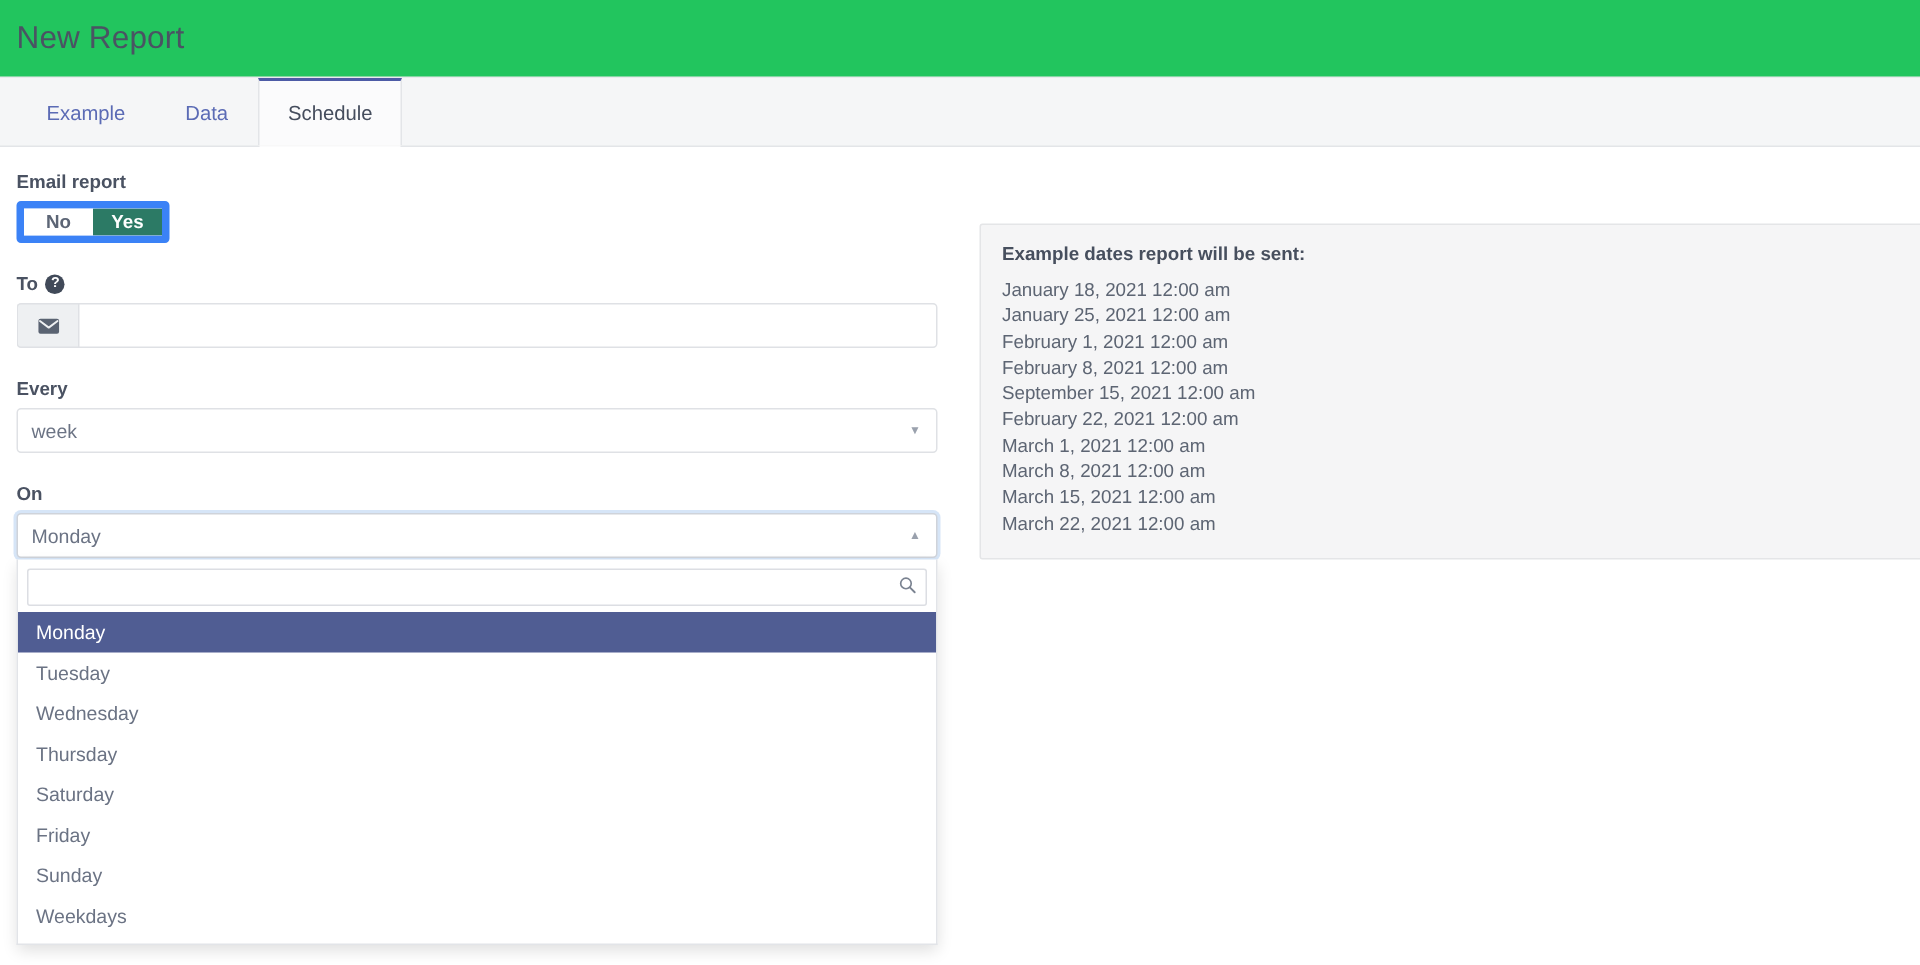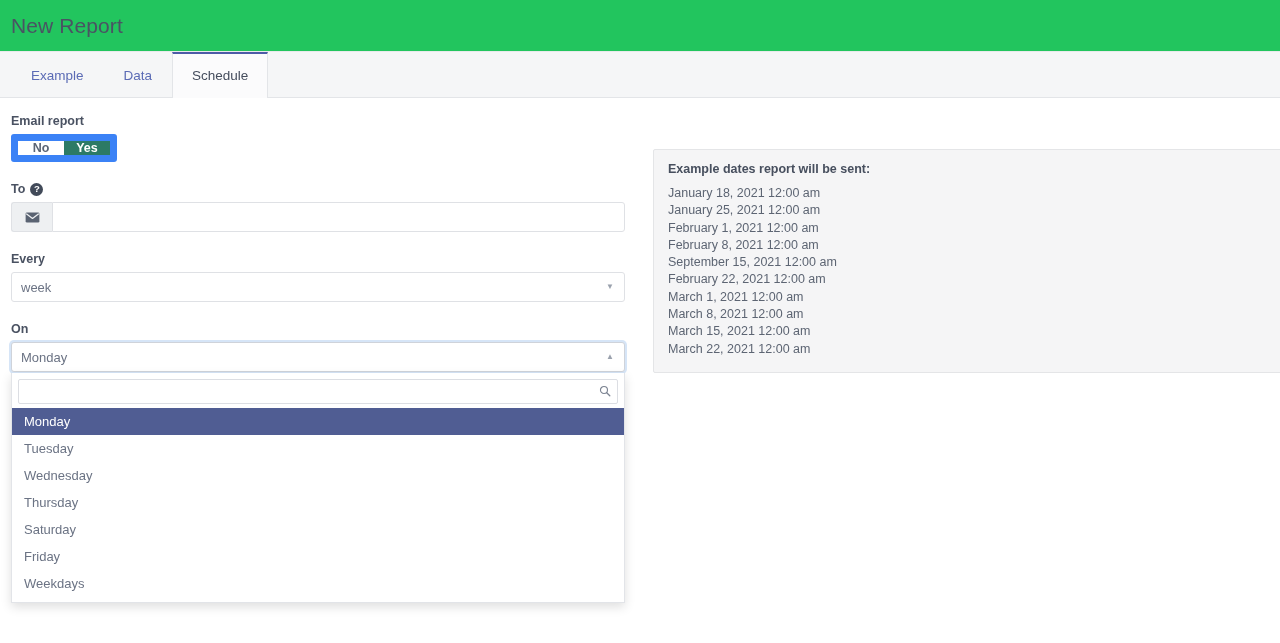--- a/index.html
+++ b/index.html
@@ -94,21 +94,21 @@
     font-weight: bold;
     line-height: 1;
     cursor: pointer;
   }
 
   
   .toggle {
     display: inline-flex;
     border-radius: 3px;
     overflow: hidden;
-    border: 7px solid #3b82f6;
+    border: 5px solid #3b82f6;
     height: 28px;
     margin-bottom: 20px;
   }
   .toggle-btn {
     min-width: 46px;
     display: flex;
     align-items: center;
     justify-content: center;
     font-size: 12.5px;
     font-weight: bold;
@@ -322,20 +322,21 @@
             </span>
           </div>
         </div>
         <div class="dd-list">
           <div class="dd-item selected">Monday</div>
           <div class="dd-item">Tuesday</div>
           <div class="dd-item">Wednesday</div>
           <div class="dd-item">Thursday</div>
           <div class="dd-item">Saturday</div>
           <div class="dd-item">Friday</div>
+          <div class="dd-item">Sunday</div>
           <div class="dd-item">Weekdays</div>
         </div>
       </div>
     </div>
   </div>
 
   <div class="col-right">
     <div class="example-panel">
       <div class="example-title">Example dates report will be sent:</div>
       <div class="example-date">January 18, 2021 12:00 am</div>

